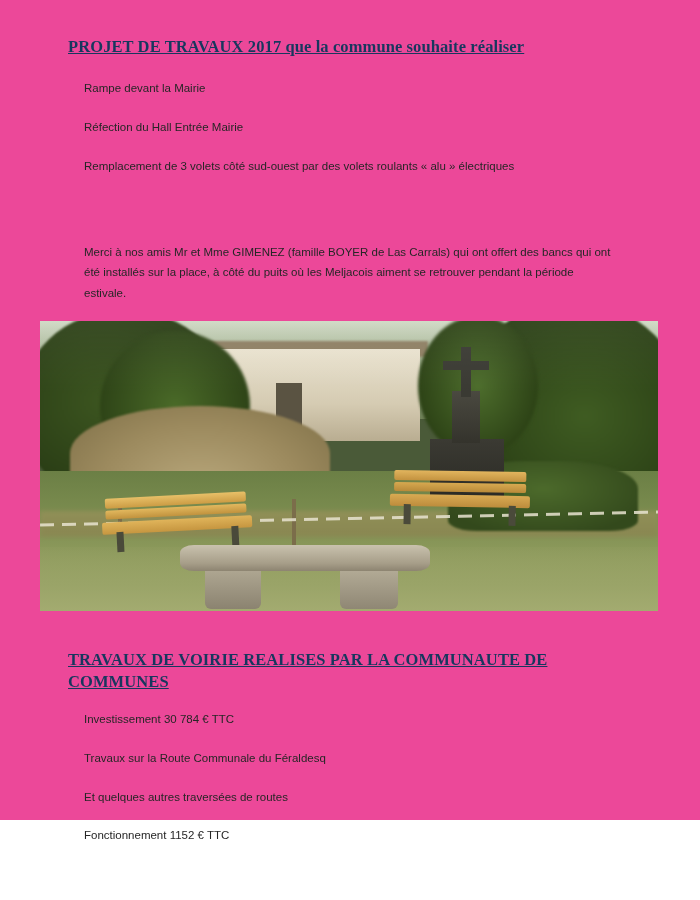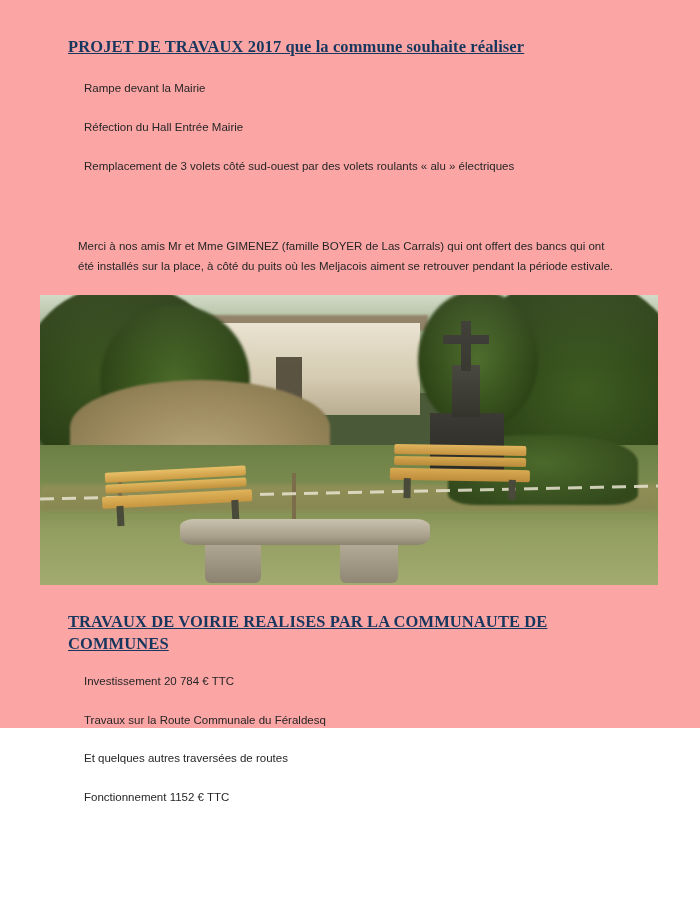--- a/index.html
+++ b/index.html
@@ -11,22 +11,22 @@
     width: 700px;
     height: 900px;
     font-family: "Liberation Sans", sans-serif;
     color: #1a1a1a;
     position: relative;
     overflow: hidden;
   }
   .page {
     position: relative;
     width: 700px;
-    height: 728px;
-    background: #fca5a5;
+    height: 820px;
+    background: #ec4899;
     padding: 0;
     box-sizing: border-box;
   }
   .content {
     position: absolute;
     left: 68px;
     top: 36px;
     width: 560px;
   }
   h1.section-title {
@@ -38,35 +38,35 @@
     margin: 0 0 22px 0;
     line-height: 1.35;
     letter-spacing: 0.1px;
   }
   h1.section-title-2 {
     font-family: "Liberation Serif", serif;
     font-size: 16.5px;
     font-weight: bold;
     color: #17375e;
     text-decoration: underline;
-    margin: 0 0 18px 0;
+    margin: 12px 0 18px 0;
     line-height: 1.35;
     letter-spacing: 0.1px;
     max-width: 510px;
   }
   p.body-line {
     font-size: 11.5px;
     color: #262626;
     margin: 0 0 22px 16px;
     line-height: 1.45;
   }
   p.para {
     font-size: 11.5px;
     color: #262626;
-    margin: 10px;
+    margin: 16px;
     line-height: 1.75;
     text-align: left;
   }
   .spacer-md { height: 30px; }
   .spacer-lg { height: 26px; }
 
   
   .photo-wrap {
     margin: 18px 0 0 -28px;
     width: 618px;
@@ -294,19 +294,19 @@
         <div class="stone-leg-r"></div>
         <div class="stone-top"></div>
         <div class="ph-vignette"></div>
       </div>
     </div>
 
     <div class="spacer-lg"></div>
 
     <h1 class="section-title-2">TRAVAUX DE VOIRIE REALISES PAR LA COMMUNAUTE DE COMMUNES</h1>
 
-    <p class="body-line">Investissement 20 784 € TTC</p>
+    <p class="body-line">Investissement 30 784 € TTC</p>
     <p class="body-line">Travaux sur la Route Communale du Féraldesq</p>
     <p class="body-line">Et quelques autres traversées de routes</p>
     <p class="body-line">Fonctionnement 1152 € TTC</p>
 
   </div>
 </div>
 
 </body></html>

